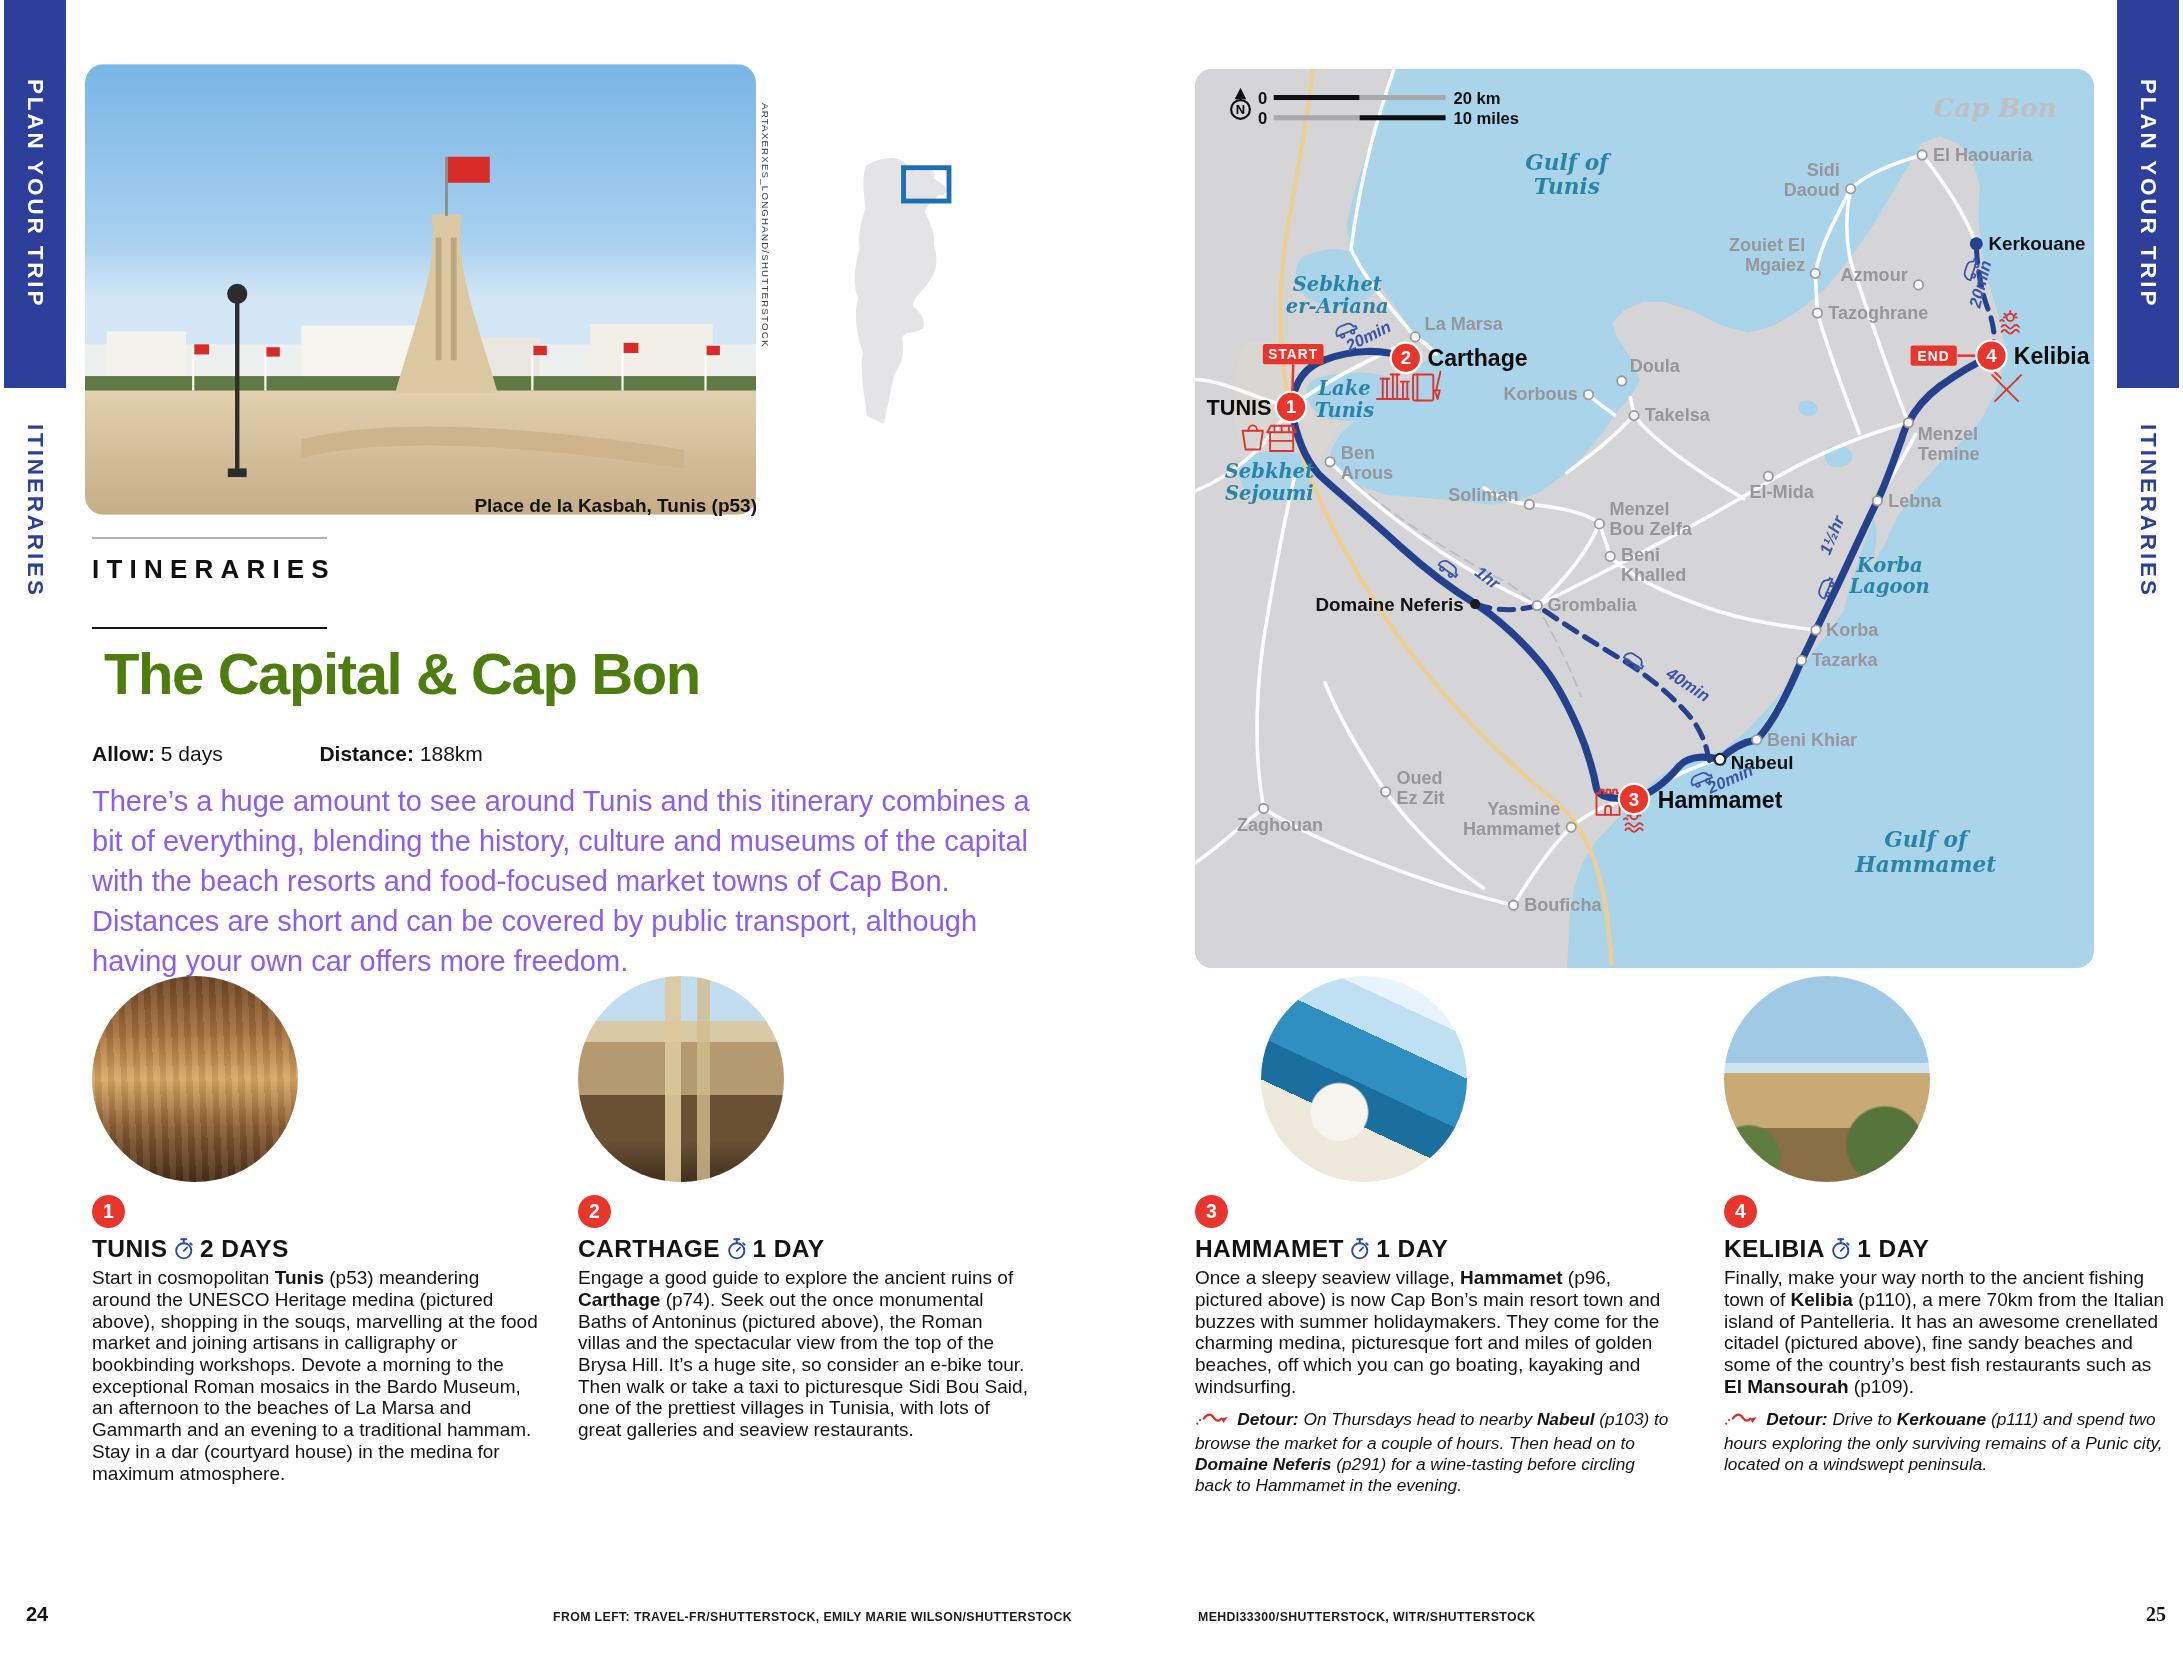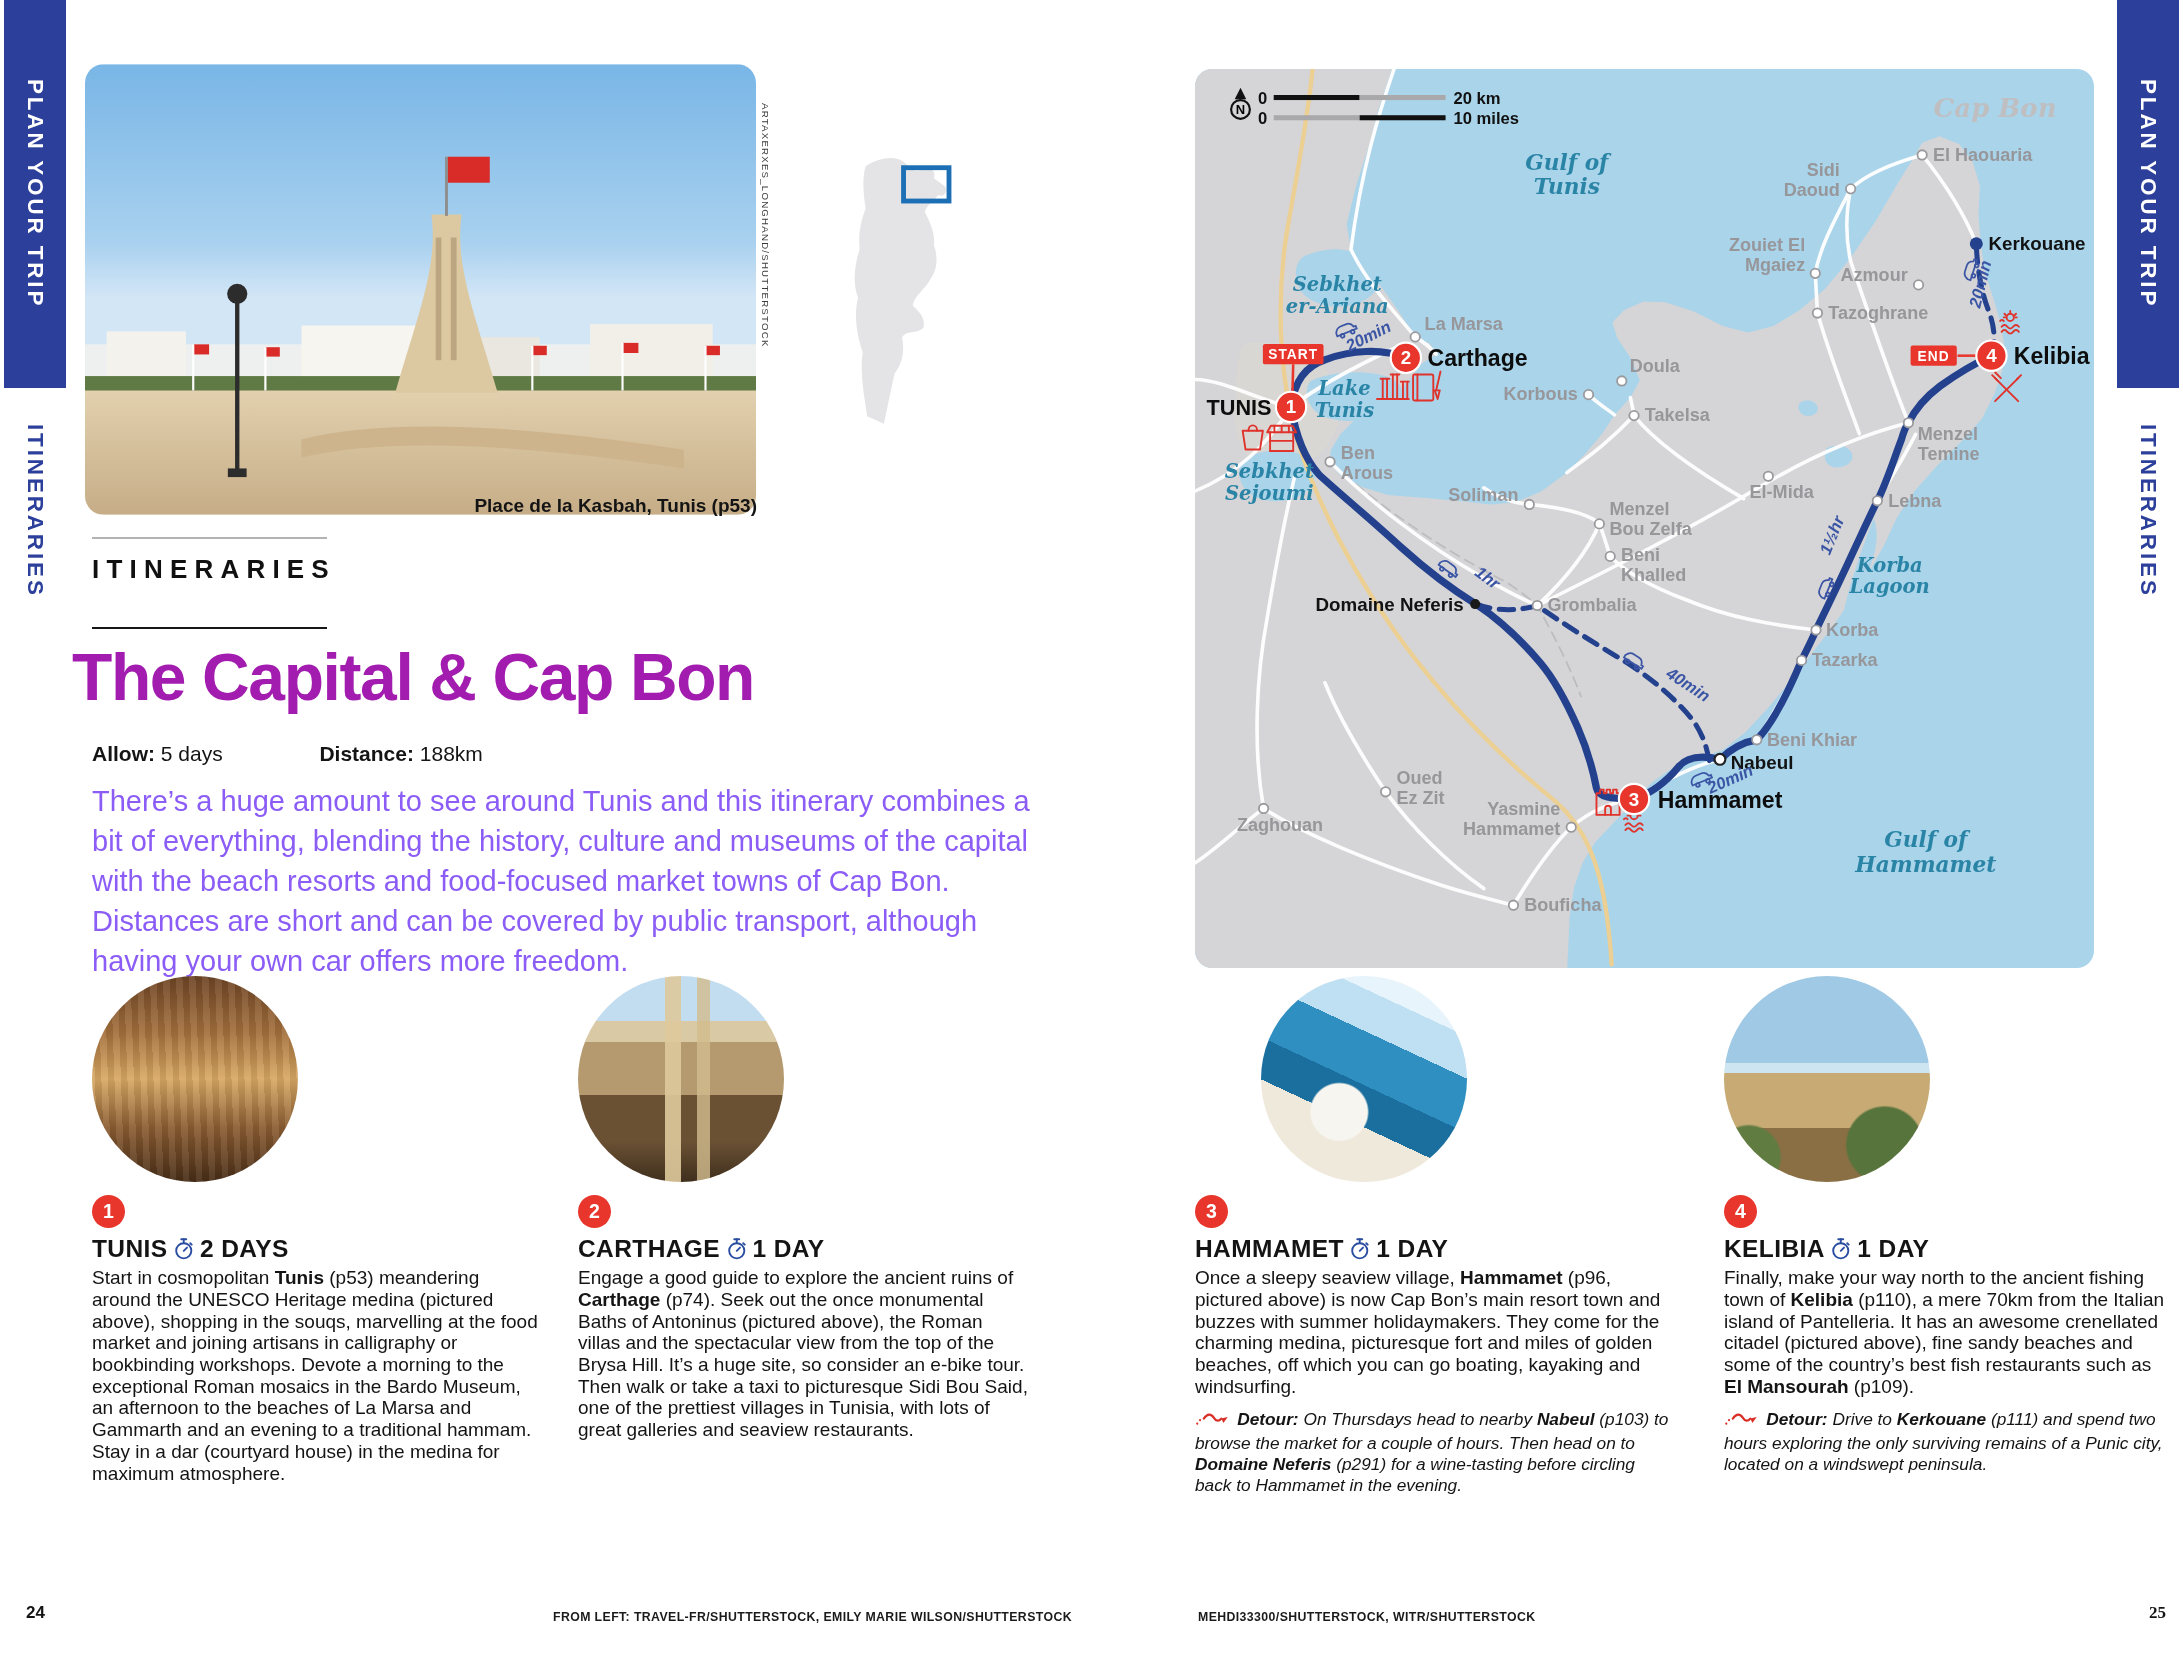--- a/index.html
+++ b/index.html
@@ -19,22 +19,22 @@
   .hero svg { display:block; }
   .photo-credit-vert { position:absolute; left:760px; top:103px; height:339px; writing-mode:vertical-rl;
       font-size:9.7px; letter-spacing:1.2px; color:#3c3c3c; }
   .inset { position:absolute; left:809px; top:148px; width:180px; height:303px; }
   .caption { position:absolute; left:260px; top:495px; width:497px; text-align:right; font-size:19px; font-weight:700; }
 
   
   .rule-grey  { position:absolute; left:92px; top:537px; width:235px; height:2.2px; background:#b3b3b5; }
   .kicker     { position:absolute; left:92px; top:554px; font-size:26px; font-weight:800; letter-spacing:7.2px; color:#111; }
   .rule-black { position:absolute; left:92px; top:627px; width:235px; height:2.2px; background:#161616; }
-  .title      { position:absolute; left:72px; top:644px; width:996px; font-size:66px; line-height:1.02;
-                font-weight:700; letter-spacing:-1.4px; color:#a21caf; }
+  .title      { position:absolute; left:104px; top:644px; width:996px; font-size:58px; line-height:1.02;
+                font-weight:700; letter-spacing:-1.4px; color:#4d7c0f; }
   .meta       { position:absolute; left:92px; top:742px; font-size:21px; }
   .meta b     { font-weight:700; }
   .meta .gap  { display:inline-block; width:85px; }
   .intro      { position:absolute; left:92px; top:781px; width:952px; font-size:29px; line-height:40px; color:#8b5cf6; }
 
   
   .col { position:absolute; top:976px; }
   .col-1 { left:92px;  width:451px; }
   .col-2 { left:578px;  width:451px; }
   .col-3 { left:1195px; width:478px; }
@@ -73,21 +73,21 @@
   .t-stop-caps { font-size:30px; font-weight:800; fill:#0d0d0d; }
   .t-water  { font-family:"DejaVu Serif", serif; font-style:italic; font-size:27px; font-weight:600; fill:#2a84a6; }
   .t-sea    { font-family:"DejaVu Serif", serif; font-style:italic; font-size:30px; font-weight:600; fill:#2a84a6; }
   .t-capbon { font-family:"DejaVu Serif", serif; font-style:italic; font-size:36px; font-weight:600; fill:#bfbfc2; }
   .t-time   { font-size:23px; font-style:italic; font-weight:600; fill:#3b55a5; }
   .t-scale  { font-size:23px; font-weight:700; fill:#111; }
   .t-mk     { font-size:26px; font-weight:800; fill:#fff; }
   .t-box    { font-size:19px; font-weight:800; fill:#fff; letter-spacing:1.5px; }
 
   
-  .pagenum { position:absolute; top:1603px; font-size:17px; font-weight:700; }
+  .pagenum { position:absolute; top:1603px; font-size:20px; font-weight:700; }
   .credit  { position:absolute; top:1610px; font-size:12.3px; font-weight:600; letter-spacing:0.4px; color:#1a1a1a; }
 </style>
 </head>
 <body>
 
 <div class="page">
 
   <div class="ribbon ribbon-blue" style="left:4.3px; top:0; width:62px; height:388px;">
     <div class="ribbon-vtext">PLAN YOUR TRIP</div>
   </div>

